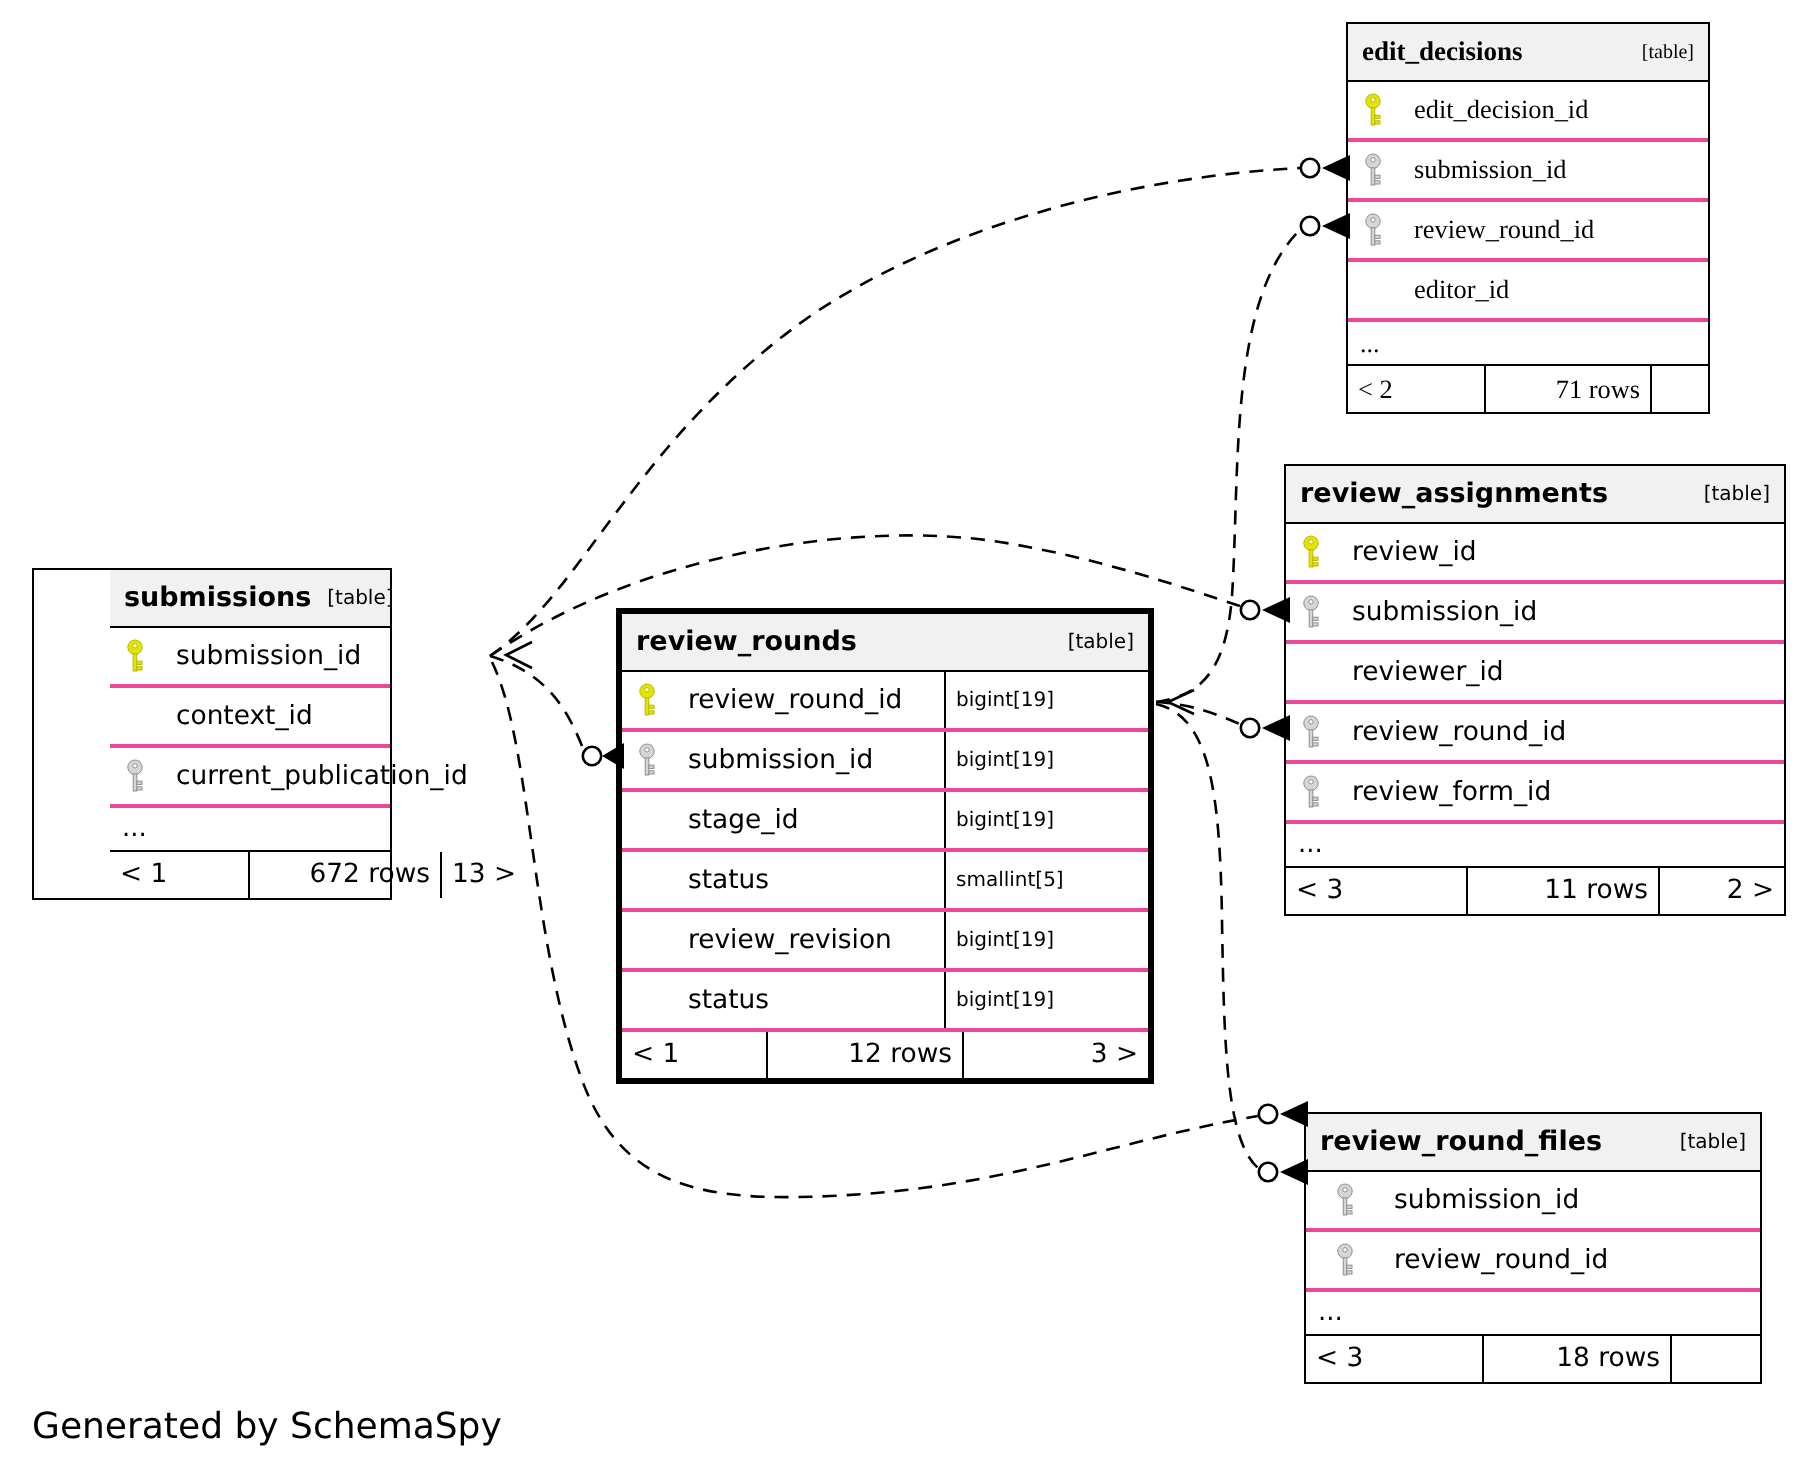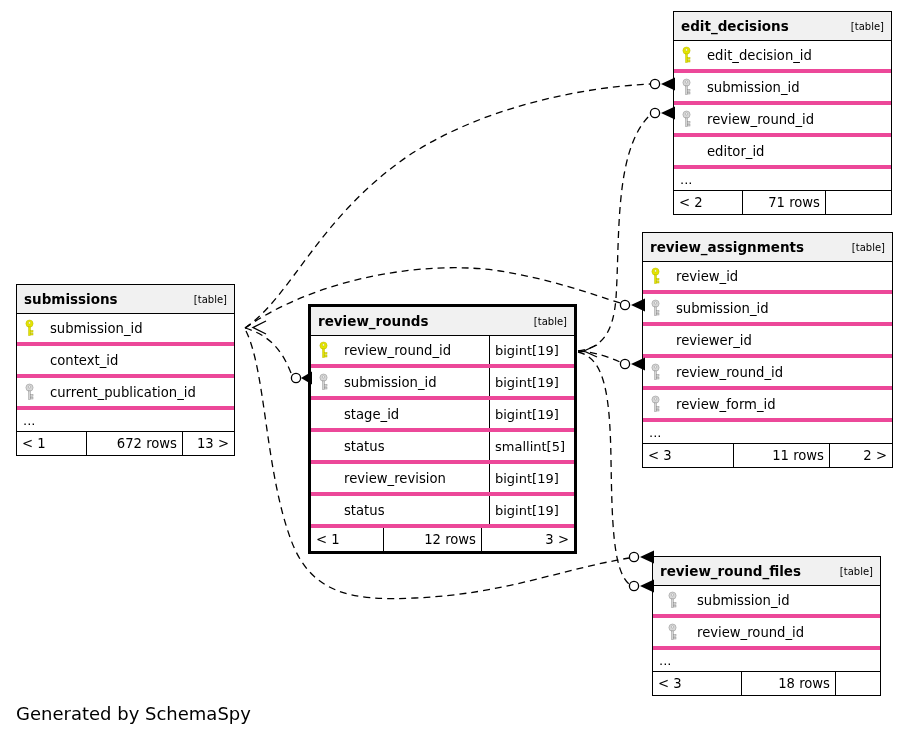--- a/index.html
+++ b/index.html
@@ -12,29 +12,29 @@
   
   .tbl { position:absolute; background:#fff; border:1.6px solid #000; box-sizing:border-box; }
   .tbl.main { border-width:3px; }
   .thdr {
     height:29px; background:#f1f1f1; border-bottom:1.4px solid #000;
     display:flex; align-items:center; justify-content:space-between; padding:0 7px;
     box-sizing:border-box;
   }
   .tname { font-weight:bold; font-size:13.5px; white-space:nowrap; }
   .tbadge { font-size:10px; white-space:nowrap; margin-left:8px; }
-  .trow { height:28px; border-bottom:4px solid #ec4899; display:flex; align-items:center; }
+  .trow { height:28px; border-bottom:2px solid #ec4899; display:flex; align-items:center; }
   .namepart { display:flex; align-items:center; flex:1; min-width:0; }
   .kcell { width:19px; margin-left:7px; flex:0 0 auto; display:flex; align-items:center; }
   .indent-lg .kcell { margin-left:14px; }
   .colname { font-size:13.2px; margin-left:7px; white-space:nowrap; }
   .indent-lg .colname { margin-left:11px; }
   .typecell {
-    width:85px; flex:0 0 auto; align-self:stretch; border-left:1px solid #000;
-    display:flex; align-items:center; padding-left:5px; font-size:13px;
+    width:102px; flex:0 0 auto; align-self:stretch; border-left:1px solid #000;
+    display:flex; align-items:center; padding-left:5px; font-size:10px;
     box-sizing:border-box; white-space:nowrap;
   }
   .ellrow { height:21px; border-bottom:1px solid #000; display:flex; align-items:center;
     padding-left:6px; font-size:13px; }
   .tftr { height:23px; display:flex; font-size:13.2px; }
   .fcell { display:flex; align-items:center; border-right:1px solid #000; padding:0 5px;
     box-sizing:border-box; flex:0 0 auto; white-space:nowrap; }
   .fcell.r { justify-content:flex-end; }
   .fcell.last { border-right:none; flex:1 1 auto; }
 
@@ -52,21 +52,21 @@
   .zerocircle { fill:#fff; stroke:#000; stroke-width:1.3; }
   .crow { fill:#000; stroke:none; }
 
   #gen-note { position:absolute; left:16px; top:703px; font-size:18px; }
 </style>
 </head>
 <body>
 
 <div id="canvas">
 
-  <div class="tbl" style="left:673px; top:11px; width:219px;">
+  <div class="tbl" style="left:673px; top:11px; width:182px;font-family:Liberation Serif, serif;">
     <div class="thdr">
       <span class="tname">edit_decisions</span>
       <span class="tbadge">[table]</span>
     </div>
     <div class="trow">
       <span class="kcell">
           <svg class="keysvg pk" width="11" height="18" viewBox="0 0 11 18">
             <circle class="kfill" cx="5.5" cy="4.6" r="3.6"></circle>
             <circle class="khole" cx="5.5" cy="3.9" r="1.1"></circle>
             <rect class="kfill" x="4.6" y="7.9" width="1.8" height="8.6"></rect>
@@ -170,21 +170,21 @@
       <span class="colname">review_form_id</span>
     </div>
     <div class="ellrow">...</div>
     <div class="tftr">
       <span class="fcell" style="width:91px;">&lt; 3</span>
       <span class="fcell r" style="width:96px;">11 rows</span>
       <span class="fcell r last">2 &gt;</span>
     </div>
   </div>
 
-  <div class="tbl" style="left:16px; top:284px; width:219px;">
+  <div class="tbl" style="left:16px; top:284px; width:180px;padding-left:38px;">
     <div class="thdr">
       <span class="tname">submissions</span>
       <span class="tbadge">[table]</span>
     </div>
     <div class="trow">
       <span class="kcell">
           <svg class="keysvg pk" width="11" height="18" viewBox="0 0 11 18">
             <circle class="kfill" cx="5.5" cy="4.6" r="3.6"></circle>
             <circle class="khole" cx="5.5" cy="3.9" r="1.1"></circle>
             <rect class="kfill" x="4.6" y="7.9" width="1.8" height="8.6"></rect>

